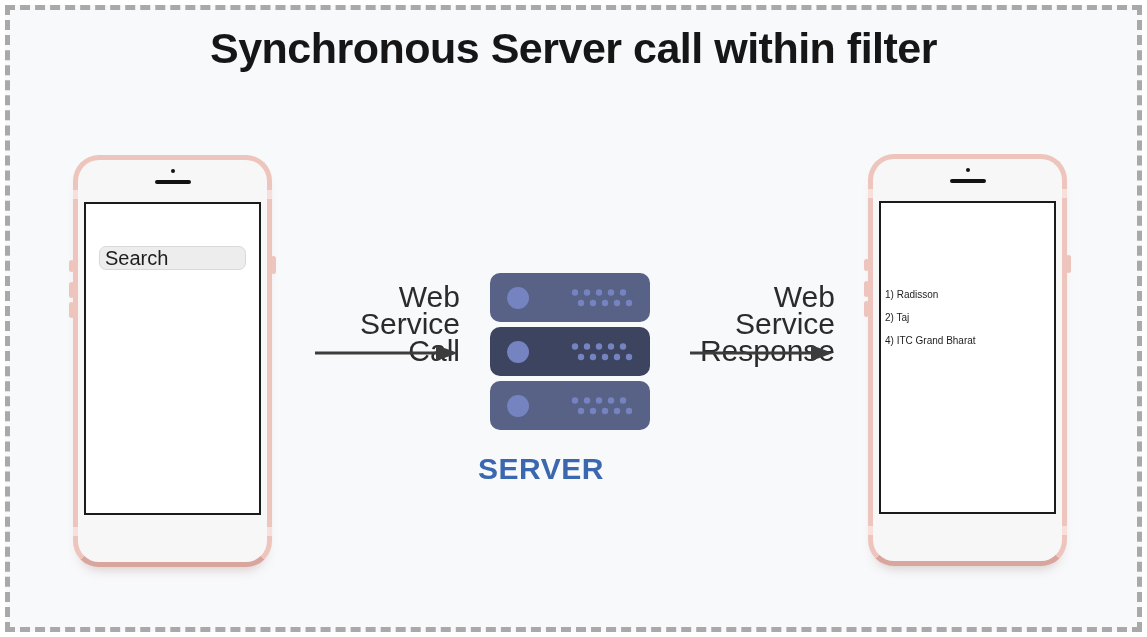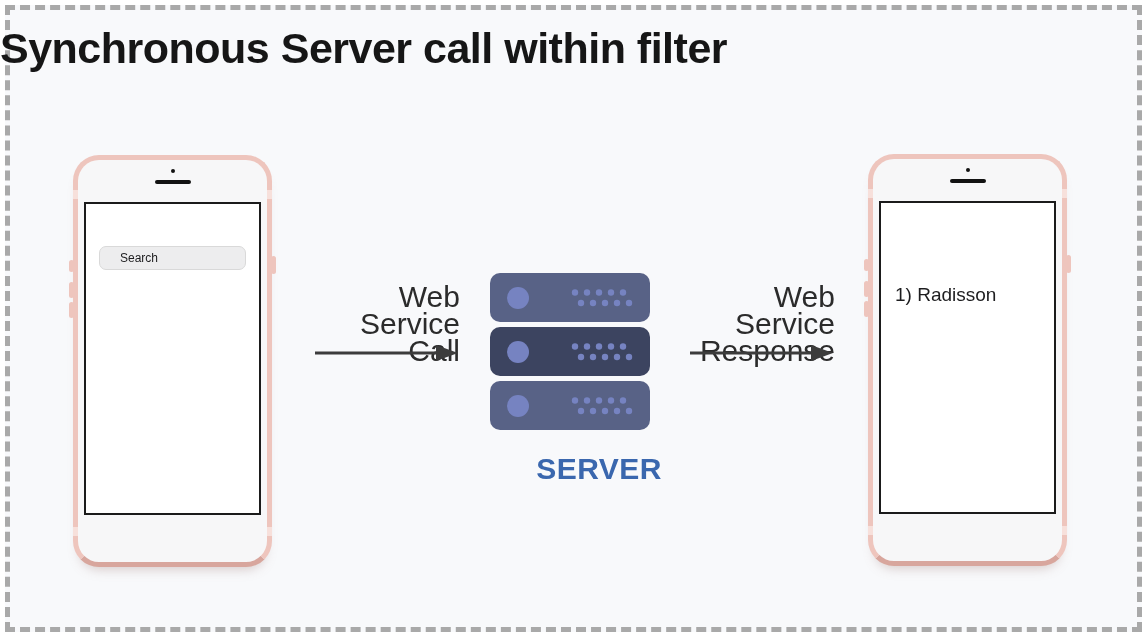--- a/index.html
+++ b/index.html
@@ -25,20 +25,21 @@
     position:relative;
   }
   .canvas{position:absolute;left:0;top:0;width:1147px;height:637px;background:#fff;}
   .frame{
     position:absolute;left:5px;top:5px;right:5px;bottom:5px;
     border:5px dashed var(--dash-border);
     background:var(--canvas-bg);
   }
   .title{
     position:absolute;left:0;right:0;top:24px;
+    text-align:center;
     font-size:43px;font-weight:600;color:#161616;
     letter-spacing:-0.5px;
   }
   
   .phone{
     position:absolute;width:199px;height:412px;
     background:#f7f7f8;
     border:5px solid var(--phone-frame);
     border-bottom-color:var(--phone-frame-edge);
     border-radius:26px;
@@ -71,27 +72,27 @@
   .notch{
     position:absolute;width:5px;height:9px;background:#f7e0db;
   }
   .notch.l{left:-5px;} .notch.r{right:-5px;}
   .notch.top{top:30px;} .notch.bottom{top:367px;}
   .field{
     position:absolute;left:13px;right:13px;top:42px;height:24px;
     background:var(--field-bg);
     border:1px solid var(--field-border);
     border-radius:7px;
-    font-size:12px;color:var(--text-dark);
-    line-height:22px;padding-left:20px;
+    font-size:20px;color:var(--text-dark);
+    line-height:22px;padding-left:5px;
   }
   .hotel-list{
-    position:absolute;left:14px;right:4px;top:80px;
+    position:absolute;left:4px;right:4px;top:80px;
     list-style:none;
-    font-size:19px;color:var(--text-dark);
+    font-size:10px;color:var(--text-dark);
     line-height:23px;
   }
   
   .flow-label{
     position:absolute;width:160px;
     text-align:right;white-space:pre-line;
     font-size:30px;line-height:27px;color:#2b2b2b;
   }
   .label-call{left:300px;top:283px;}
   .label-response{left:675px;top:283px;}
@@ -109,21 +110,21 @@
   }
   .server-unit.dark{background:var(--server-unit-dark);}
   .server-led{
     position:absolute;left:17px;top:50%;margin-top:-11px;
     width:22px;height:22px;border-radius:50%;
     background:var(--server-dot);
   }
   .server-vents{position:absolute;right:13px;top:50%;margin-top:-10px;}
   .server-label{
     position:absolute;left:478px;top:452px;width:184px;
-    text-align:right;
+    text-align:left;
     font-size:30px;font-weight:700;letter-spacing:0.5px;
     color:var(--accent-blue);
   }
 </style>
 </head>
 <body>
 
 <div class="canvas">
   <div class="frame"></div>
 
@@ -222,16 +223,18 @@
     <span class="side-btn l btn-vol2"></span>
     <span class="side-btn r btn-power"></span>
     <span class="notch l top"></span>
     <span class="notch r top"></span>
     <span class="notch l bottom"></span>
     <span class="notch r bottom"></span>
     <div class="screen">
       <ul class="hotel-list">
 
       <li>1) Radisson</li>
+          <li>2) Taj</li>
+          <li>4) ITC Grand Bharat</li>
         </ul>
     </div>
   </div>
 </div>
 
 </body></html>

